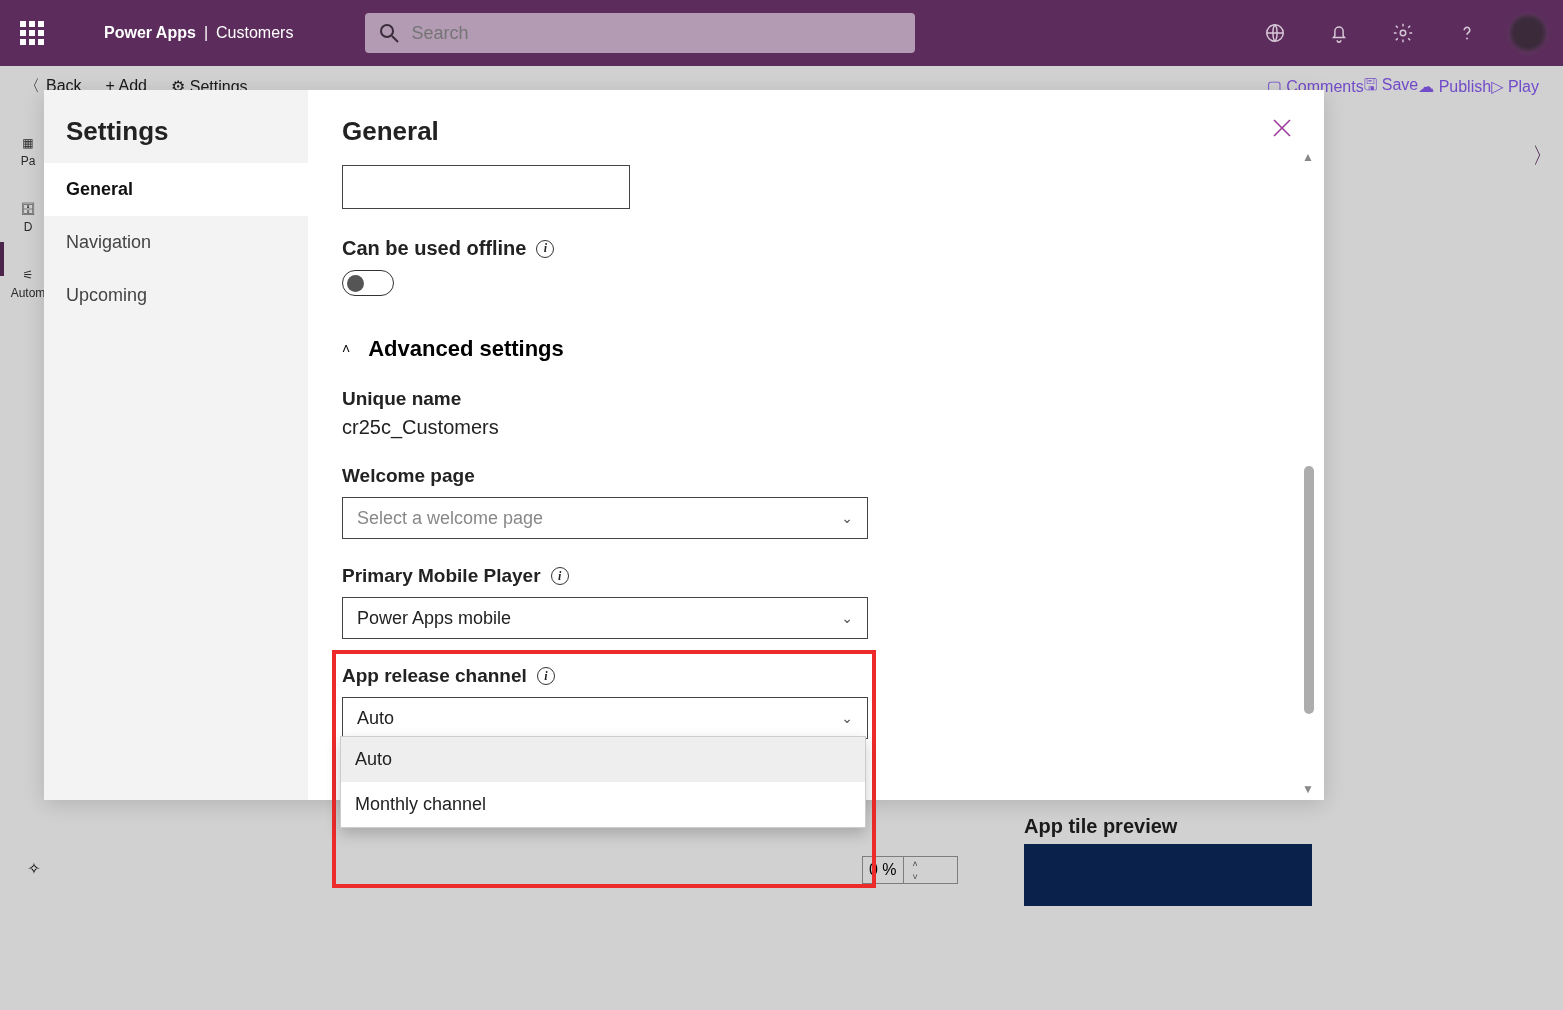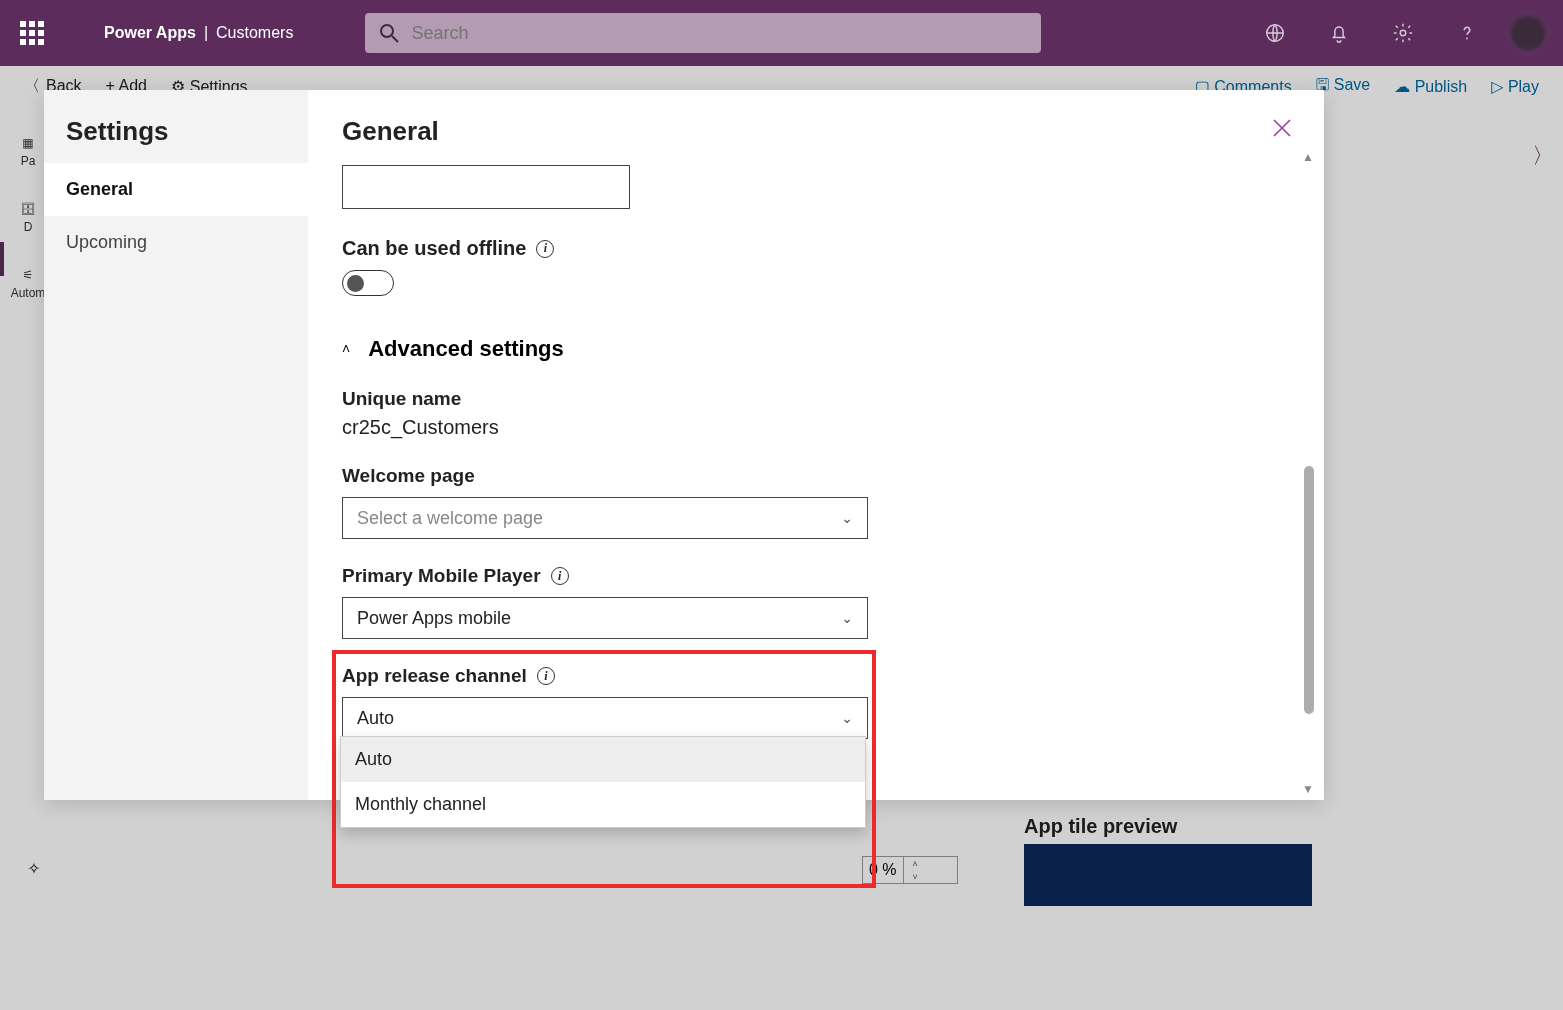--- a/index.html
+++ b/index.html
@@ -6,32 +6,32 @@
   html, body { width: 1563px; height: 1010px; overflow: hidden; background: #fff; }
 
   
   .topbar { position: absolute; top: 0; left: 0; width: 1563px; height: 66px; background: #5c2d5c; display: flex; align-items: center; }
   .waffle { width: 64px; height: 66px; display:flex; align-items:center; justify-content:center; }
   .waffle-grid { display:grid; grid-template-columns:repeat(3,6px); grid-template-rows:repeat(3,6px); gap:3px;}
   .waffle-grid span { width:6px; height:6px; background:#fff; }
   .brand { color:#fff; font-size:16px; font-weight:600;margin-left:40px; }
   .brand .sep { margin:0 8px; font-weight:400; }
   .brand .ctx { font-weight:400; }
-  .searchbar { margin-left:72px; width:676px; height:40px; background:#b39bb3; border-radius:4px; display:flex; align-items:center; padding:0 14px; gap:12px; }
+  .searchbar { margin-left:72px; width:550px; height:40px; background:#b39bb3; border-radius:4px; display:flex; align-items:center; padding:0 14px; gap:12px; }
   .searchbar input { flex:1; border:none; outline:none; background:transparent; font-size:18px; color:#3a2b3a; }
   .topbar-icons { position:absolute; right:10px; top:0; height:66px; display:flex; align-items:center; gap:20px; padding-right:6px;}
   .topicon { width:44px; height:44px; display:flex; align-items:center; justify-content:center; color:#d7c8d7;}
   .avatar { width:38px; height:38px; border-radius:50%; background:#3a2a3a; border:1px solid #804f80; filter:blur(2px); }
 
   
   .app-bg { position:absolute; top:66px; left:0; width:1563px; height:944px; background:#fff;}
   .dim { position:absolute; top:66px; left:0; width:1563px; height:944px; background:rgba(0,0,0,0.18);}
   .ribbon { position:absolute; top:66px; left:0; width:1563px; height:40px; display:flex; align-items:center; padding:0 24px; gap:24px; font-size:16px; color:#222;}
   .ribbon .back { display:flex; align-items:center; gap:6px;}
-  .ribbon-right { position:absolute; right:24px; top:66px; height:40px; display:flex; align-items:center; gap:24px; font-size:16px; color:#0369a1;}
+  .ribbon-right { position:absolute; right:24px; top:66px; height:40px; display:flex; align-items:center; font-size:16px; color:#8b5cf6;}
   .leftrail { position:absolute; top:106px; left:0; width:56px; display:flex; flex-direction:column; align-items:center; gap:34px; padding-top:30px; font-size:12px; color:#333;}
   .leftrail .it { display:flex; flex-direction:column; align-items:center; gap:4px;}
   .leftrail .accent { position:absolute; left:0; top:136px; width:4px; height:34px; background:#5c2d5c;}
   .app-tile-label { position:absolute; left:1024px; top:815px; font-size:20px; font-weight:600; color:#222;}
   .app-tile { position:absolute; left:1024px; top:844px; width:288px; height:62px; background:#0d2a5c;}
   .zoom { position:absolute; left:862px; top:856px; width:96px; height:28px; border:1px solid #999; background:#fff; display:flex;}
   .zoom span { padding:4px 6px; }
   .zoom .btns { width:24px; display:flex; flex-direction:column; border-left:1px solid #999;}
   .zoom .btns div { flex:1; display:flex; align-items:center; justify-content:center; font-size:9px; color:#555;}
   .copilot { position:absolute; left:20px; top:854px; width:28px; height:28px; display:flex; align-items:center; justify-content:center;}
@@ -169,20 +169,21 @@
         </svg>
       </div>
     <div class="avatar"></div>
   </div>
 </div>
 
 <div class="modal">
   <div class="sidebar">
     <h1>Settings</h1>
     <div class="item active">General</div>
+    <div class="item">Navigation</div>
     <div class="item">Upcoming</div>
   </div>
   <div class="main">
     <h2>General</h2>
     <div class="close">
       <svg width="24" height="24" viewBox="0 0 24 24" stroke="#9b3b9b" stroke-width="1.6">
           <line x1="4" y1="4" x2="20" y2="20"></line>
           <line x1="20" y1="4" x2="4" y2="20"></line>
         </svg>
     </div>

